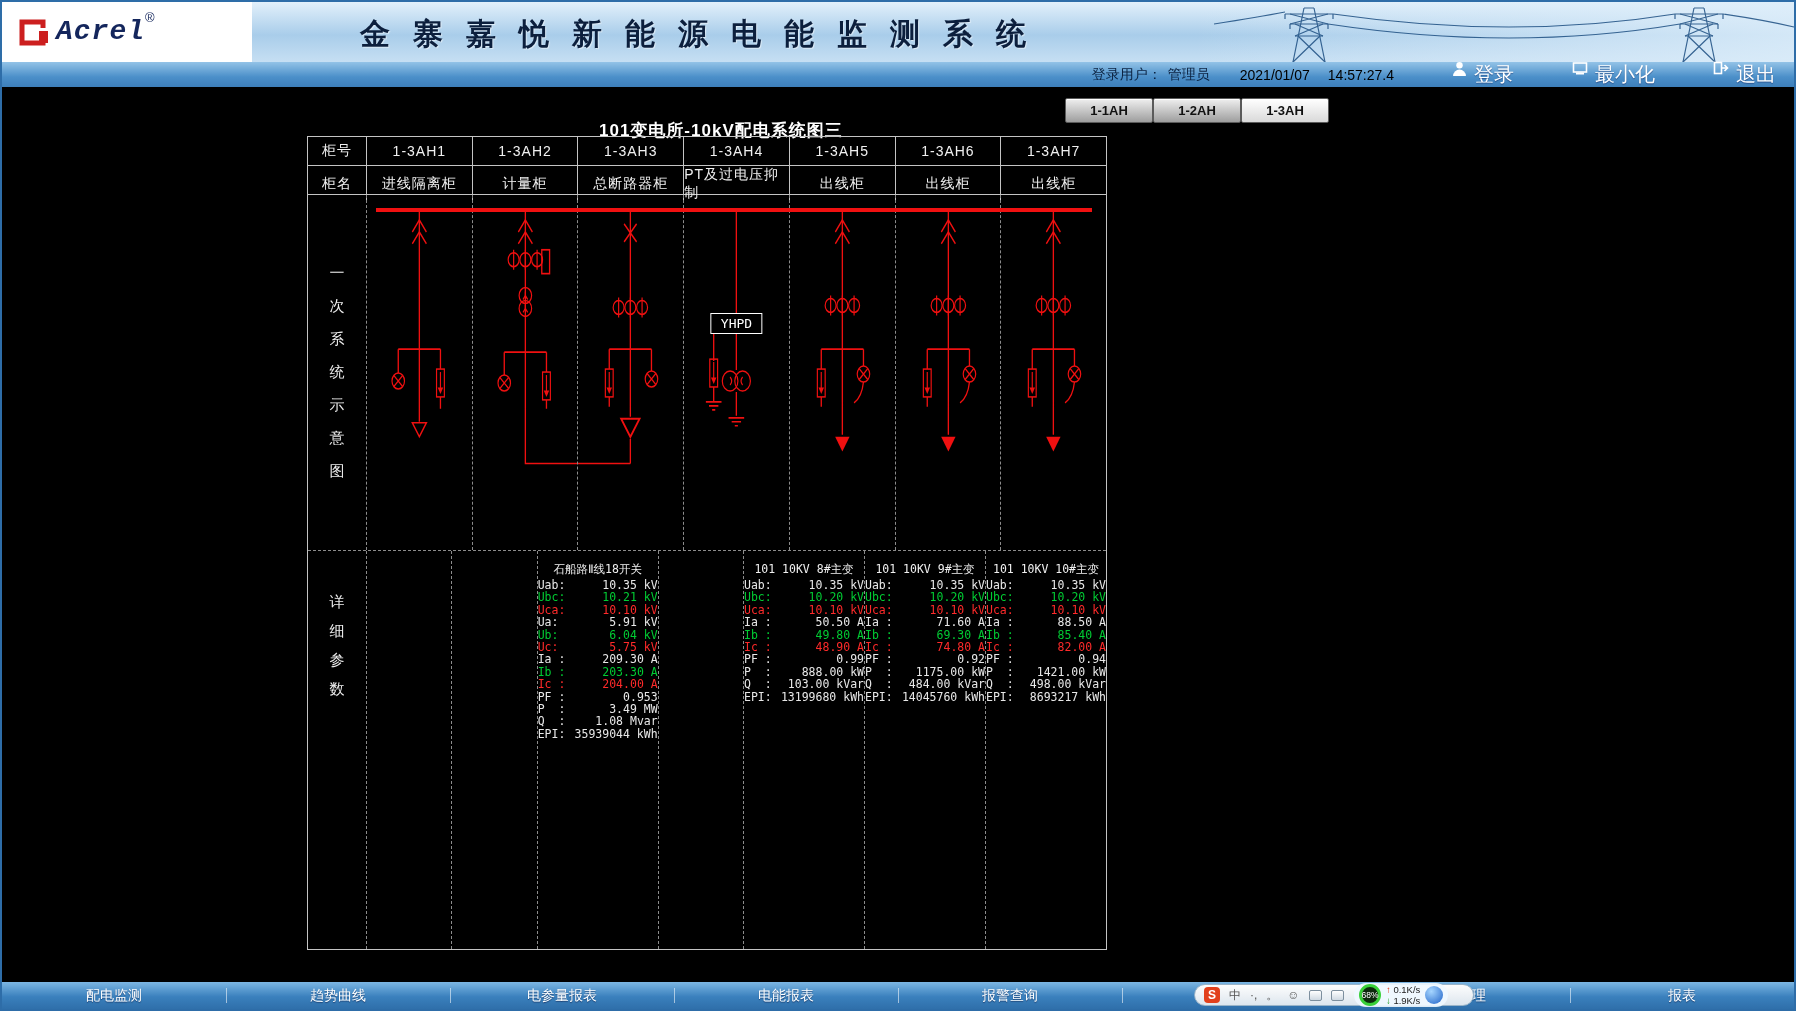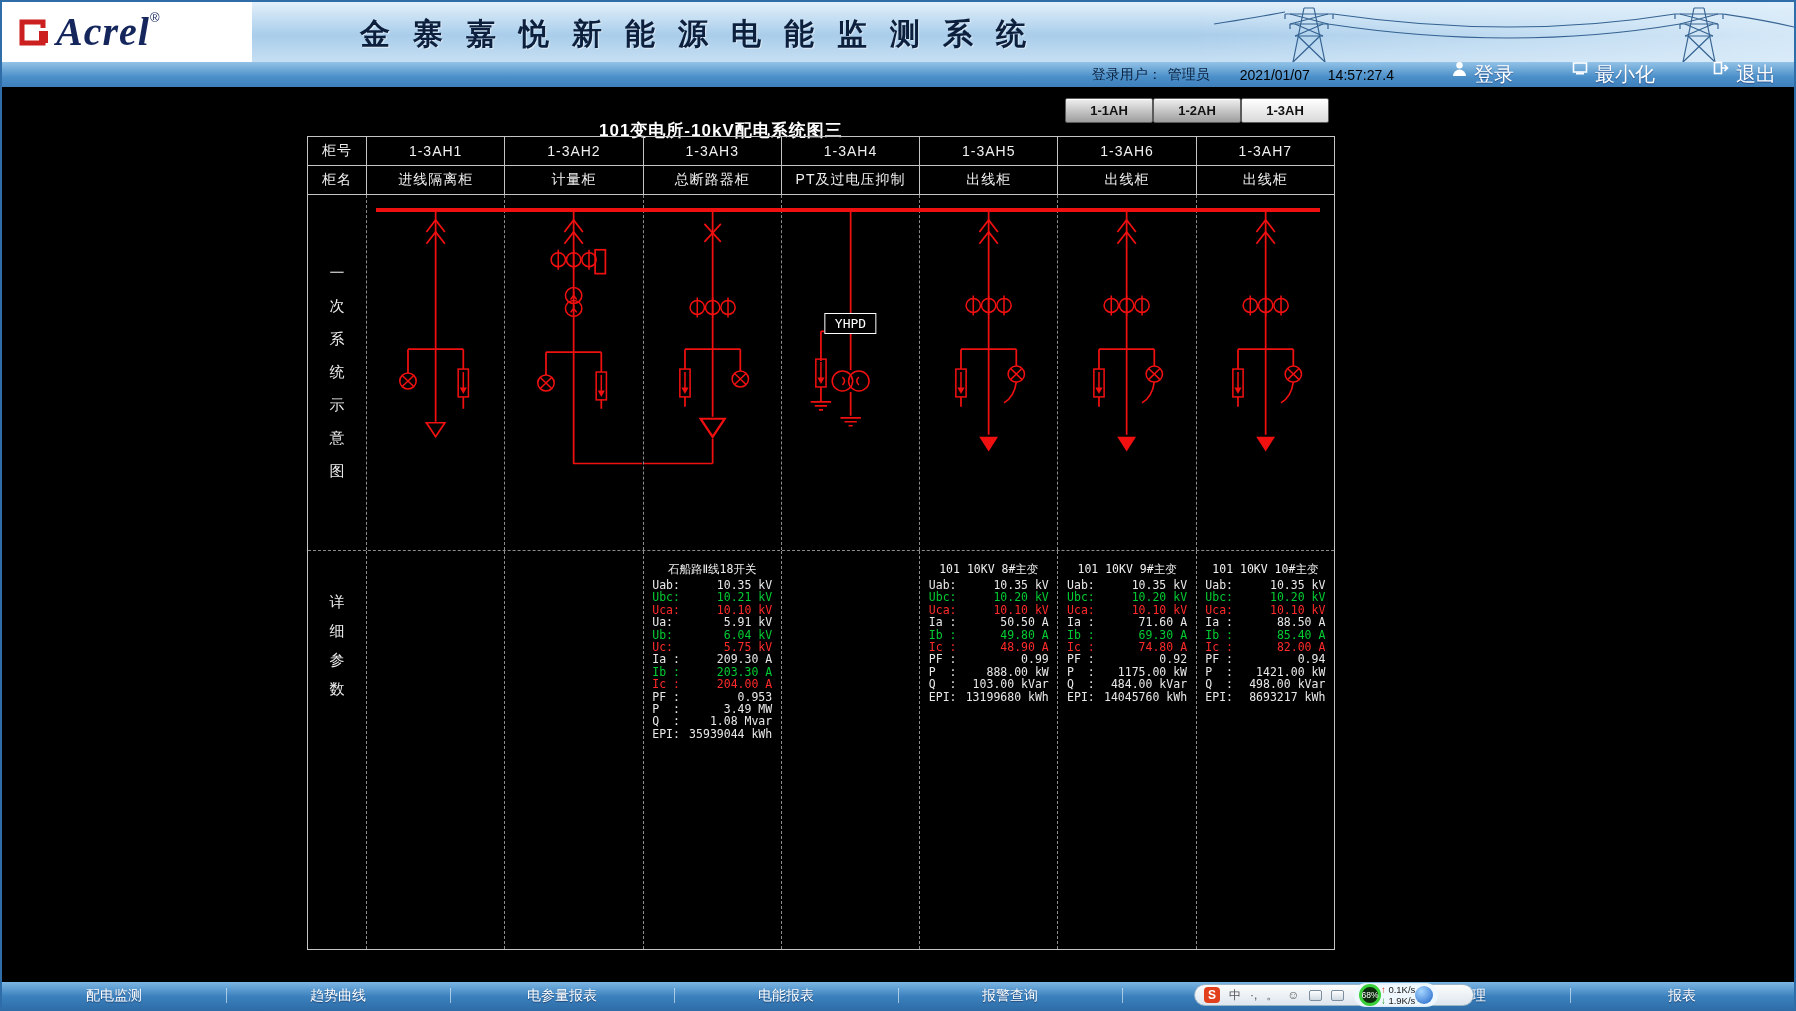--- a/index.html
+++ b/index.html
@@ -8,22 +8,22 @@
          border:2px solid #2e6da8; overflow:hidden; }
 
   
   .header { position:absolute; top:0; left:0; right:0; height:60px;
             background:linear-gradient(180deg,#e2f0fb 0%,#a9cdea 55%,#c6dff3 100%); }
   .towers-bg { position:absolute; right:0; top:0; width:600px; height:60px;
                background:linear-gradient(90deg, rgba(255,255,255,0), rgba(222,238,250,.8)); }
   .towers { position:absolute; right:0; top:0; width:580px; height:60px; }
   .logo-area { position:absolute; left:0; top:0; width:250px; height:60px; background:#fff;
                display:flex; align-items:center; padding-left:16px; }
-  .brand { font-family:Liberation Serif, serif; font-weight:bold; font-style:italic;
-           font-size:40px; color:#14265c; letter-spacing:1px; line-height:1; }
+  .brand { font-family:Liberation Mono, monospace; font-weight:bold; font-style:italic;
+           font-size:28px; color:#14265c; letter-spacing:1px; line-height:1; }
   .brand-reg { font-size:13px; color:#14265c; align-self:flex-start; margin-top:8px; }
   .logo-mark { margin-right:6px; }
   .app-title { position:absolute; left:358px; top:12px; white-space:nowrap;
                font-family:"DejaVu Serif", serif; font-weight:bold; font-size:30px;
                letter-spacing:23px; color:#0c1f3d; text-shadow:1px 1px 1px rgba(255,255,255,.55); }
 
   
   .userbar { position:absolute; top:60px; left:0; right:0; height:25px;
              background:linear-gradient(180deg,#93c3e7 0%,#4b8fc9 60%,#3d7fba 100%);
              display:flex; align-items:center; justify-content:flex-end;
@@ -40,21 +40,21 @@
   .page-title { position:absolute; left:597px; top:26px; color:#fff; font-size:17px;
                 font-weight:bold; letter-spacing:1px; }
   .tabs { position:absolute; left:1063px; top:5px; display:flex; }
   .tab-btn { width:88px; height:25px; font-size:13px; font-weight:bold; color:#111;
              font-family:"Liberation Sans", sans-serif;
              background:linear-gradient(180deg,#efefef,#9e9e9e); border:1px solid #5a5a5a;
              border-radius:2px; box-shadow:inset 0 1px 0 #fff; cursor:pointer; }
   .tab-btn.active { background:linear-gradient(180deg,#ffffff,#d9d9d9); }
 
   
-  .sys-table { position:absolute; left:305px; top:43px; width:1028px;
+  .sys-table { position:absolute; left:305px; top:43px; width:800px;
                border:1px solid #c4c4c4; }
   .t-row { display:grid; grid-template-columns:58px repeat(7,1fr); }
   .head-row { height:29px; border-bottom:1px solid #c4c4c4; }
   .head-row .cell { border-left:1px solid #c4c4c4; color:#f0f0f0; font-size:14px;
                     display:flex; align-items:center; justify-content:center; letter-spacing:1px; }
   .head-row .cell:first-child { border-left:none; }
   .dia-row { height:355px; position:relative; }
   .par-row { height:399px; border-top:1px dashed #8c8c8c; }
   .dia-row .cell, .par-row .cell { border-left:1px dashed #8c8c8c; }
   .dia-row .cell:first-child, .par-row .cell:first-child { border-left:none; }
@@ -93,21 +93,21 @@
          background:linear-gradient(180deg,#fdfdfd,#dde6ee); border:1px solid #9ab4c8;
          border-radius:11px; display:flex; align-items:center; gap:9px; padding:0 9px;
          font-size:12px; color:#333; z-index:5; }
   .s-logo { width:16px; height:16px; border-radius:4px; background:#e2401c; color:#fff;
             font-weight:bold; font-size:12px; display:flex; align-items:center;
             justify-content:center; }
   .ime-ic { color:#555; font-size:12px; cursor:pointer; }
   .ime-sq { width:13px; height:11px; border:1px solid #7d8f9e; border-radius:2px;
             background:linear-gradient(#fff,#cfd9e2); }
   .monitor { position:absolute; left:1352px; bottom:2px; height:24px; display:flex;
-             align-items:center; background:rgba(240,248,255,.9);
+             align-items:center; gap:5px; background:rgba(240,248,255,.9);
              border-radius:12px; padding:0 5px; z-index:6; }
   .battery { width:22px; height:22px; border-radius:50%; background:#0c2a0c;
              border:3px solid #39d039; color:#fff; font-size:8.5px; display:flex;
              align-items:center; justify-content:center; }
   .speeds { display:flex; flex-direction:column; justify-content:center;
             font-size:9.5px; line-height:11px; color:#222; }
   .arr-up { color:#e03010; } .arr-dn { color:#1a9a1a; }
   .orb { width:18px; height:18px; border-radius:50%;
          background:radial-gradient(circle at 35% 30%, #a6d6ff, #1e62c8); }
 </style>

